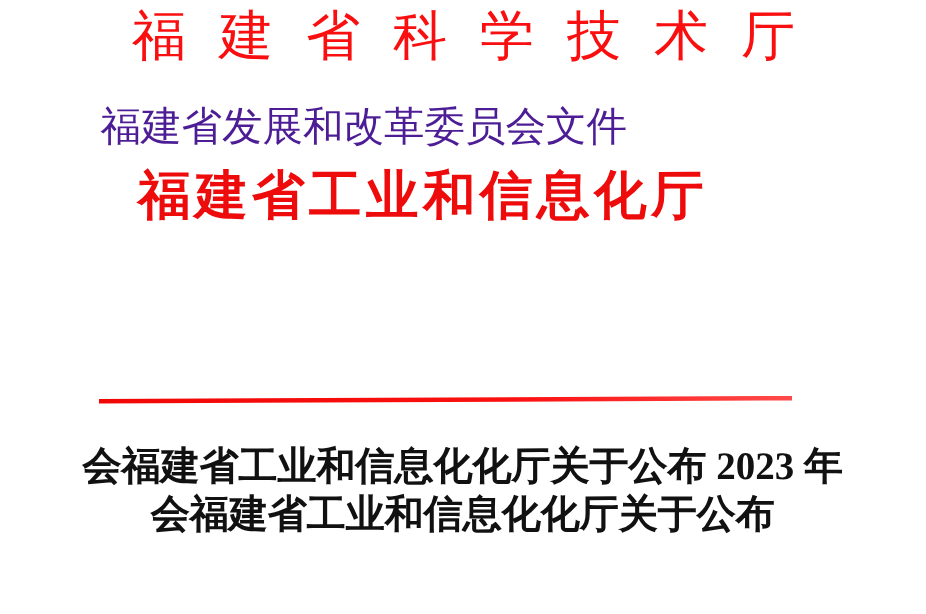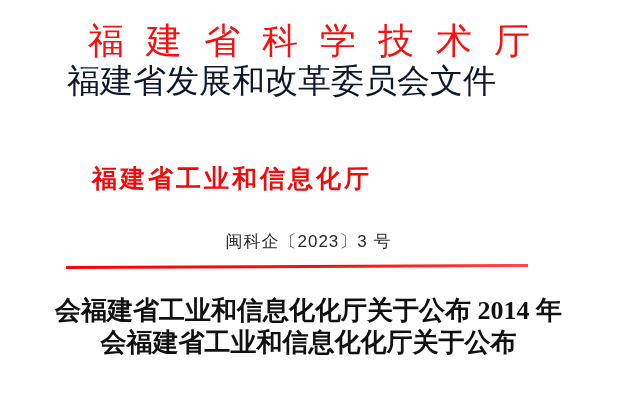--- a/index.html
+++ b/index.html
@@ -13,48 +13,47 @@
     height: 409px;
     background: #ffffff;
     overflow: hidden;
     font-family: "Liberation Sans", sans-serif;
   }
   .abs { position: absolute; white-space: nowrap; }
 
   
   .lh1 {
     left: 88px;
-    top: 23px;
+    top: 6px;
     font-family: "Liberation Sans", sans-serif;
     font-size: 36px;
     line-height: 36px;
     font-weight: 500;
     letter-spacing: 22px;
     color: #f90f0f;
   }
   .lh2 {
     left: 67px;
     top: 63px;
-    font-family: Liberation Mono, monospace;
-    font-size: 33px;
+    font-family: Liberation Serif, serif;
+    font-size: 27px;
     line-height: 42px;
     font-weight: 500;
     letter-spacing: 0px;
-    color: #0f172a;
+    color: #4c1d95;
   }
   .lh3 {
     left: 92px;
     top: 111px;
     font-family: "Liberation Serif", serif;
-    font-size: 25px;
+    font-size: 35px;
     line-height: 39px;
     font-weight: 700;
     letter-spacing: 3px;
     color: #ee0b0b;
-    margin-top: 48px;
   }
 
   
   .doc-number {
     left: 0;
     width: 100%;
     top: 231px;
     text-align: center;
     font-family: "Liberation Sans", sans-serif;
     font-size: 17px;
@@ -93,22 +92,21 @@
 <body>
 
 <div id="page">
 
   <div class="abs lh1">福建省科学技术厅</div>
 
   <div class="abs lh2">福建省发展和改革委员会文件</div>
 
   <div class="abs lh3">福建省工业和信息化厅</div>
 
-  <div class="abs doc-number">闽科企〔2023〕3 号</div>
 
   <div class="abs red-rule"></div>
 
   <div class="abs notice-title">
-    <div class="t-line">会福建省工业和信息化化厅关于公布 2014 年</div>
+    <div class="t-line">会福建省工业和信息化化厅关于公布 2023 年</div>
     <div class="t-line">会福建省工业和信息化化厅关于公布</div>
   </div>
 
 </div>
 
 </body></html>

